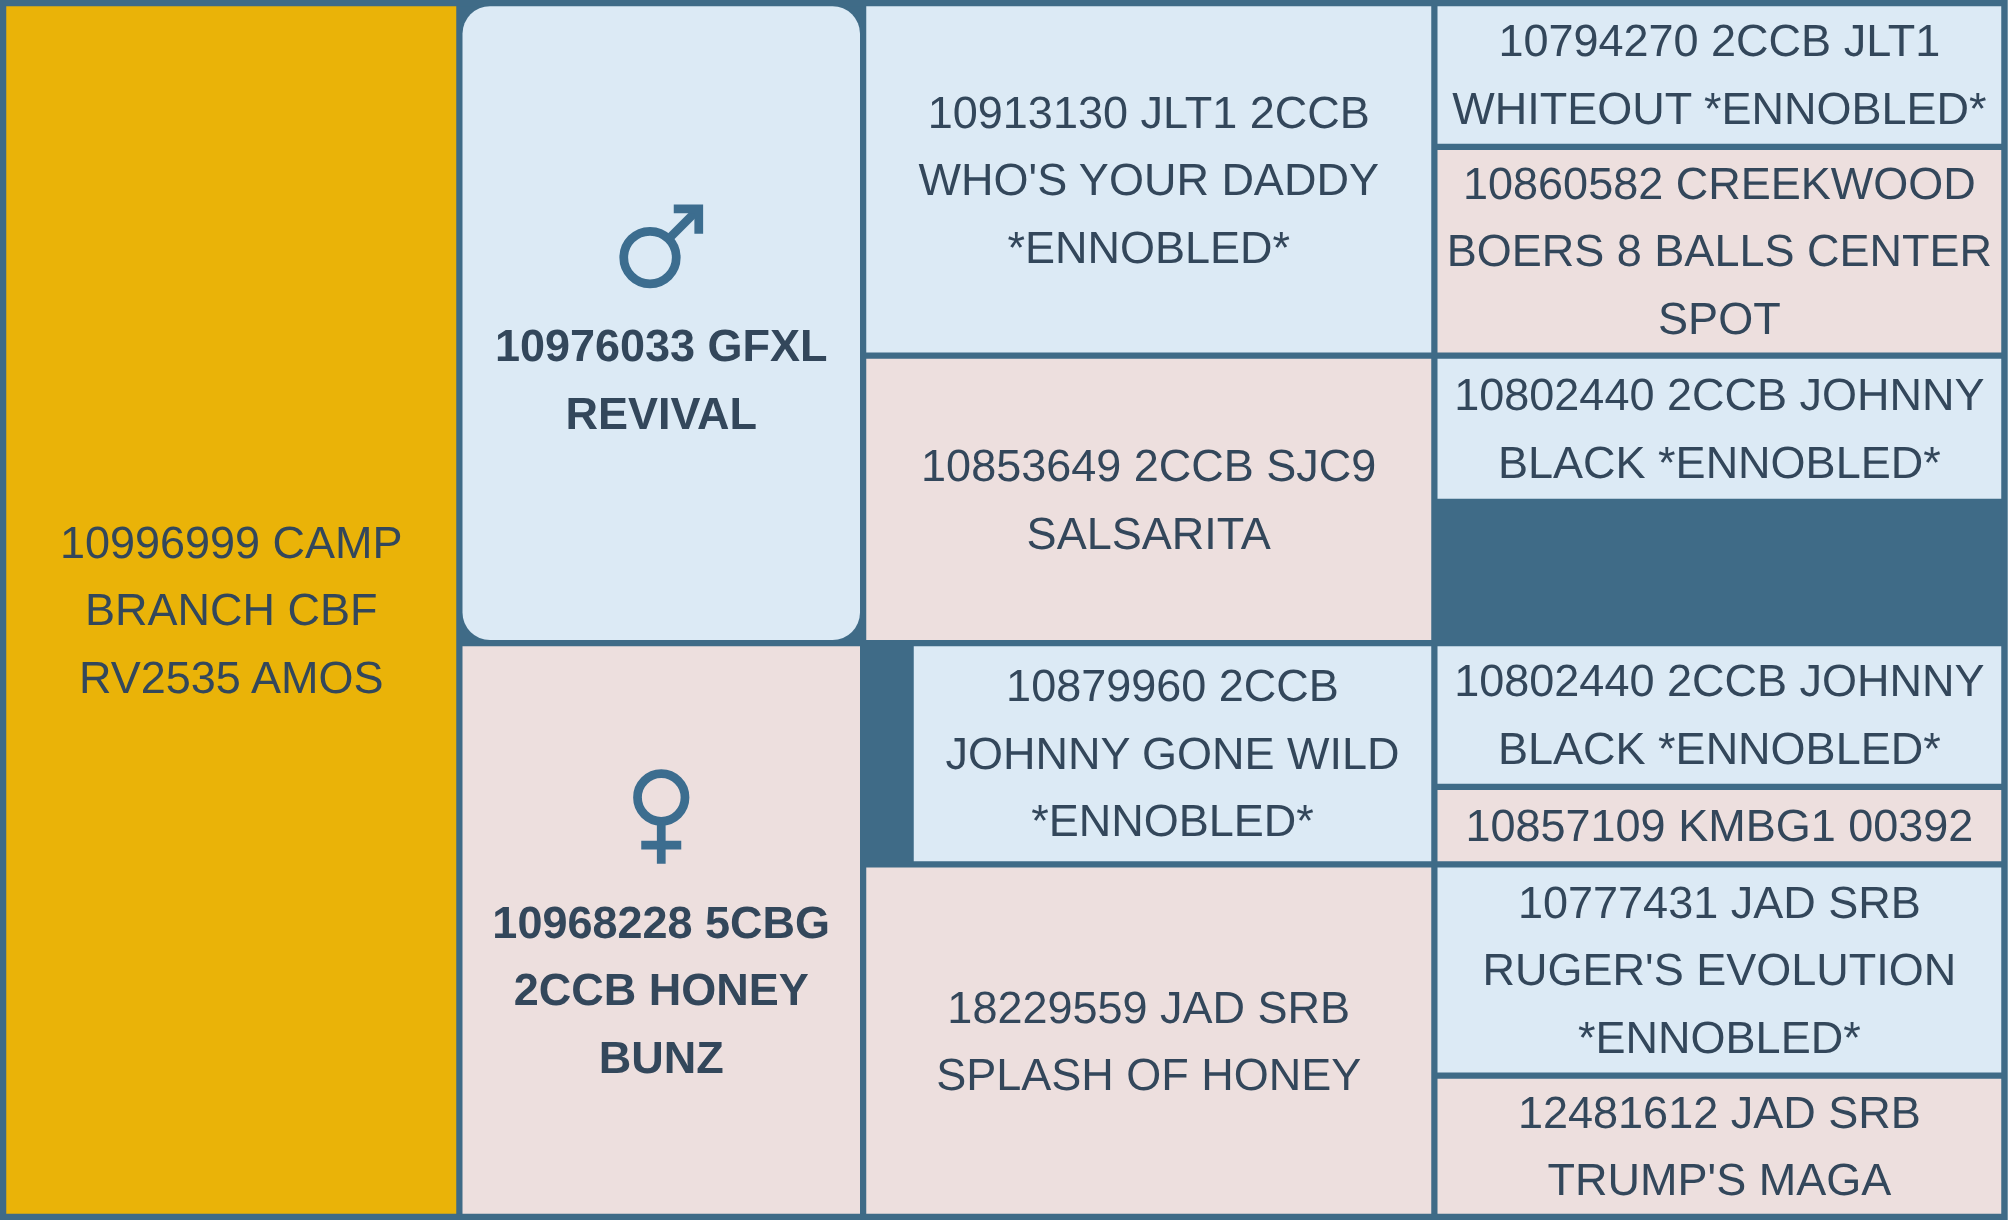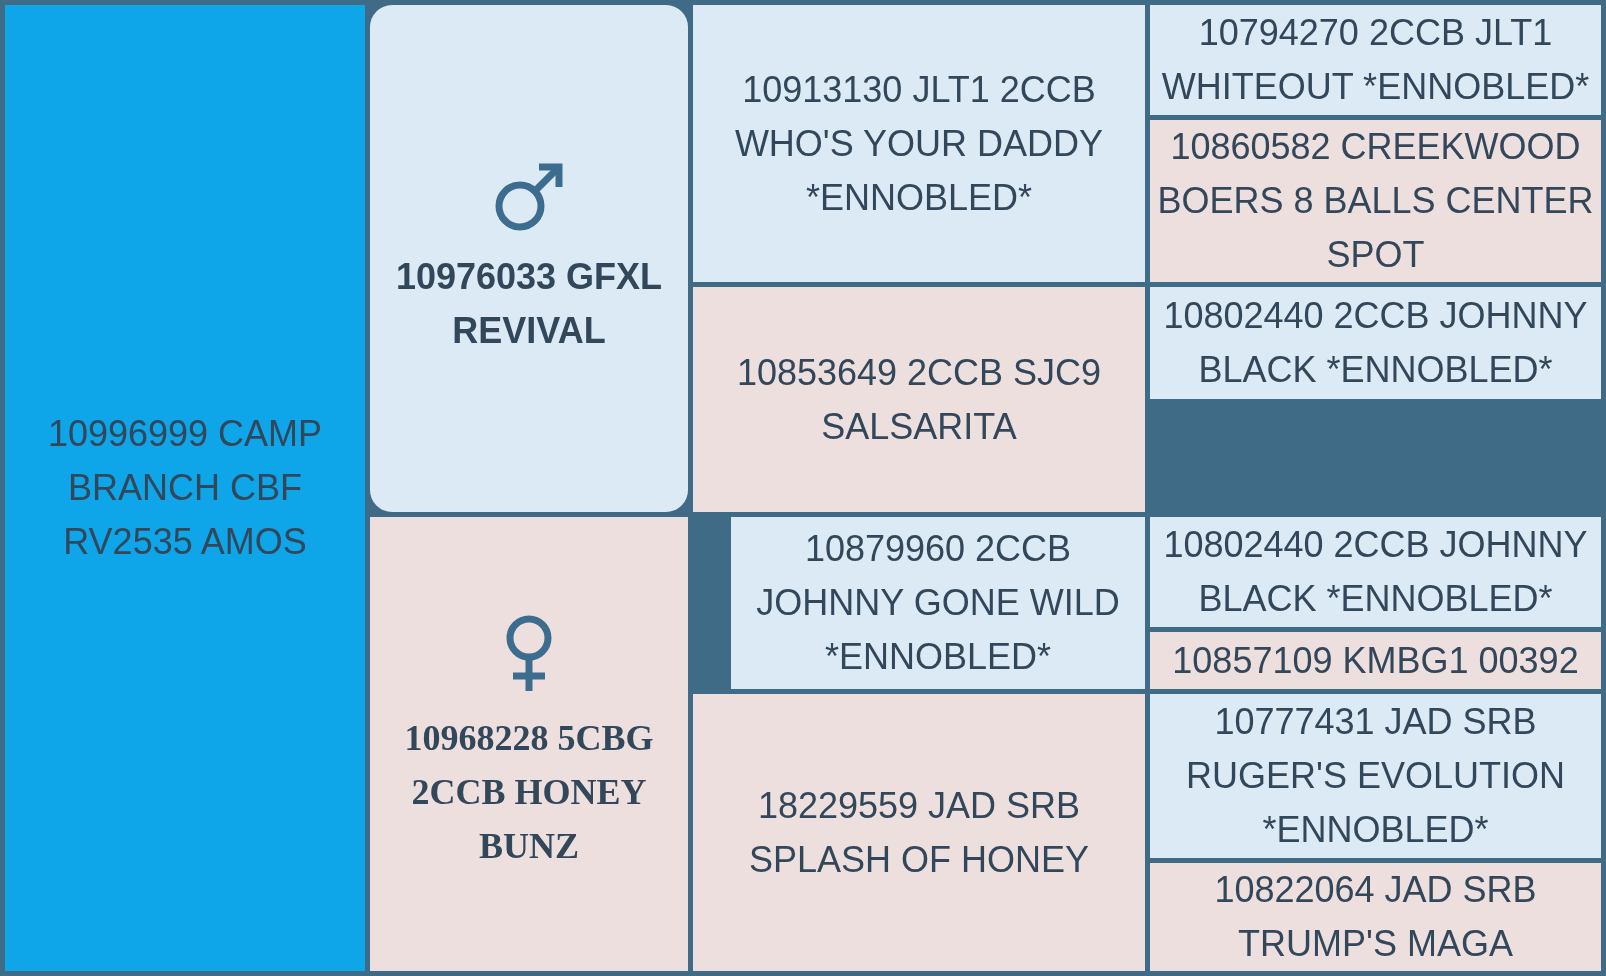--- a/index.html
+++ b/index.html
@@ -18,25 +18,25 @@
     line-height:54px;
   }
   .cell{
     display:flex;flex-direction:column;
     align-items:center;justify-content:center;
     text-align:center;
     box-sizing:border-box;
     padding:0 4px;
     overflow:hidden;
   }
-  .root{background:#0ea5e9;grid-column:1;grid-row:1/9;padding:0 10px;}
+  .root{background:#eab308;grid-column:1;grid-row:1/9;padding:0 10px;}
   .male{background:#dceaf5;}
   .female{background:#eddfde;}
   .sire{grid-column:2;grid-row:1/5;padding:0 8px;border-radius:22px;}
-  .dam{grid-column:2;grid-row:5/9;padding:0 8px;font-family:Liberation Serif, serif;}
+  .dam{grid-column:2;grid-row:5/9;padding:0 8px;}
   .gp1{grid-column:3;grid-row:1/3;}
   .gp2{grid-column:3;grid-row:3/5;}
   .gp3{grid-column:3;grid-row:5/7;margin-left:38px;}
   .gp4{grid-column:3;grid-row:7/9;}
   .gg{grid-column:4;}
   .gg1{grid-row:1;} .gg2{grid-row:2;align-items:center;} .gg3{grid-row:3;} .gg4{grid-row:4;}
   .gg5{grid-row:5;} .gg6{grid-row:6;} .gg7{grid-row:7;} .gg8{grid-row:8;}
   .parent-label{font-weight:700;}
   .label{display:block;width:100%;}
   .sym{margin-bottom:16px;flex:0 0 auto;}
@@ -98,16 +98,16 @@
   <div class="cell male gg gg5">
     <span class="label">10802440 2CCB JOHNNY BLACK *ENNOBLED*</span>
   </div>
   <div class="cell female gg gg6">
     <span class="label">10857109 KMBG1 00392</span>
   </div>
   <div class="cell male gg gg7">
     <span class="label">10777431 JAD SRB RUGER'S EVOLUTION *ENNOBLED*</span>
   </div>
   <div class="cell female gg gg8">
-    <span class="label">10822064 JAD SRB TRUMP'S MAGA</span>
+    <span class="label">12481612 JAD SRB TRUMP'S MAGA</span>
   </div>
 
 </div>
 
 </body></html>

